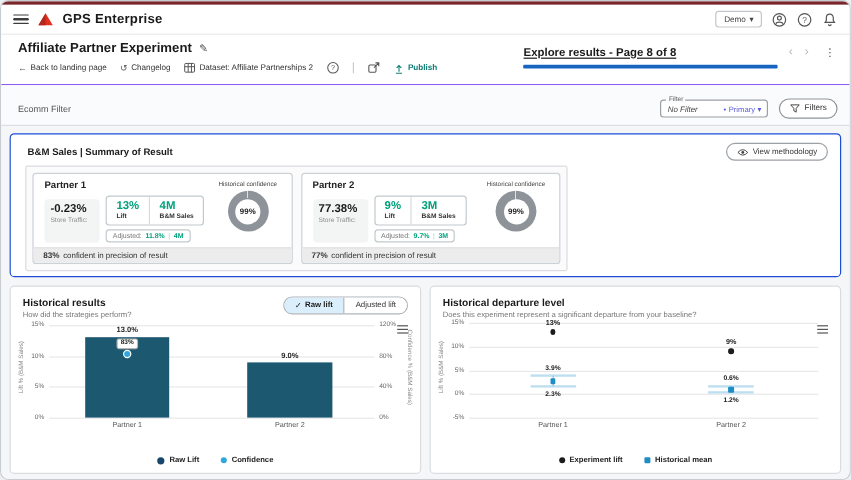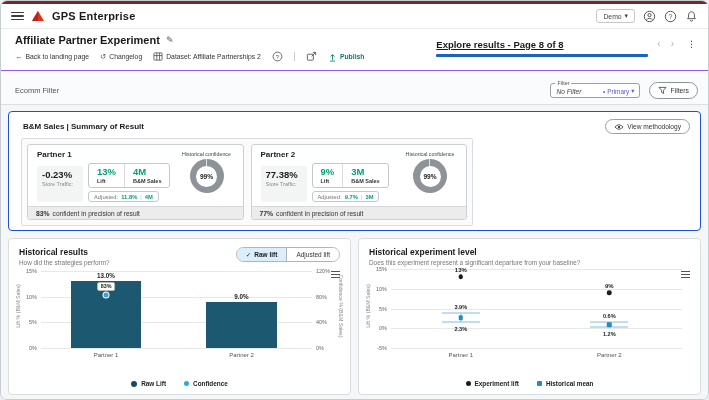--- a/index.html
+++ b/index.html
@@ -388,21 +388,21 @@
             <span>Raw Lift</span>
           </span>
           <span class="li">
             <span class="sw sw-blue"></span>
             <span>Confidence</span>
           </span>
         </div>
       </section>
 
       <section class="panel">
-        <div class="panel-title">Historical experiment level</div>
+        <div class="panel-title">Historical departure level</div>
         <div class="panel-sub">Does this experiment represent a significant departure from your baseline?</div>
         <div class="chart-menu">
             <i></i>
             <i></i>
             <i></i>
           </div>
         <div class="ytitle yt-l">Lift % (B&amp;M Sales)</div>
         <div class="plot plot-hist">
           <div class="gl q0"></div>
           <div class="gl q1"></div>

